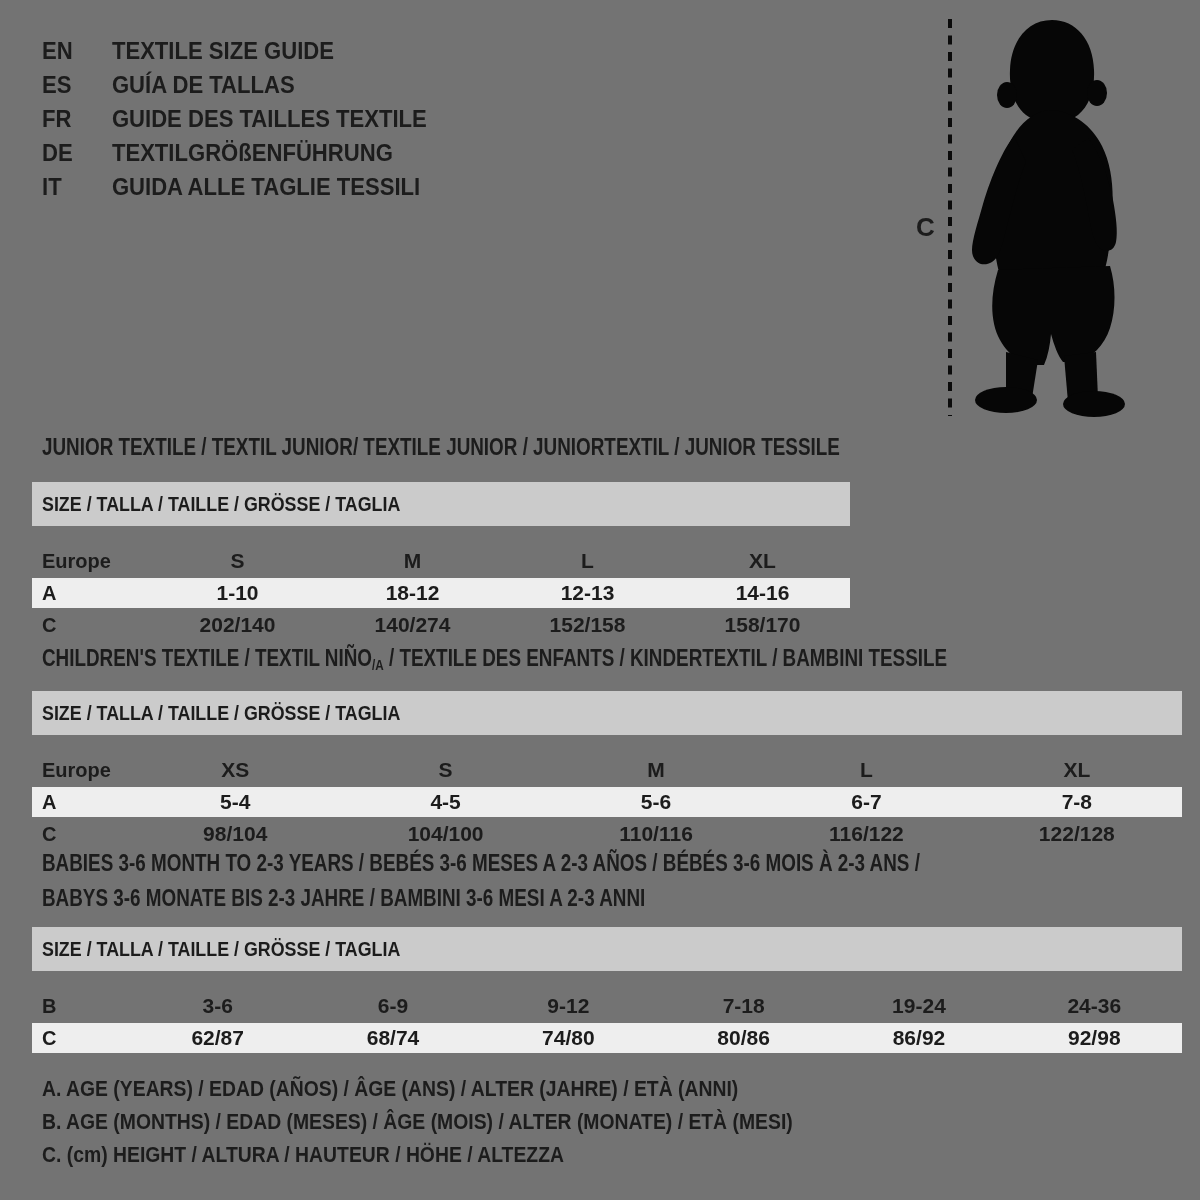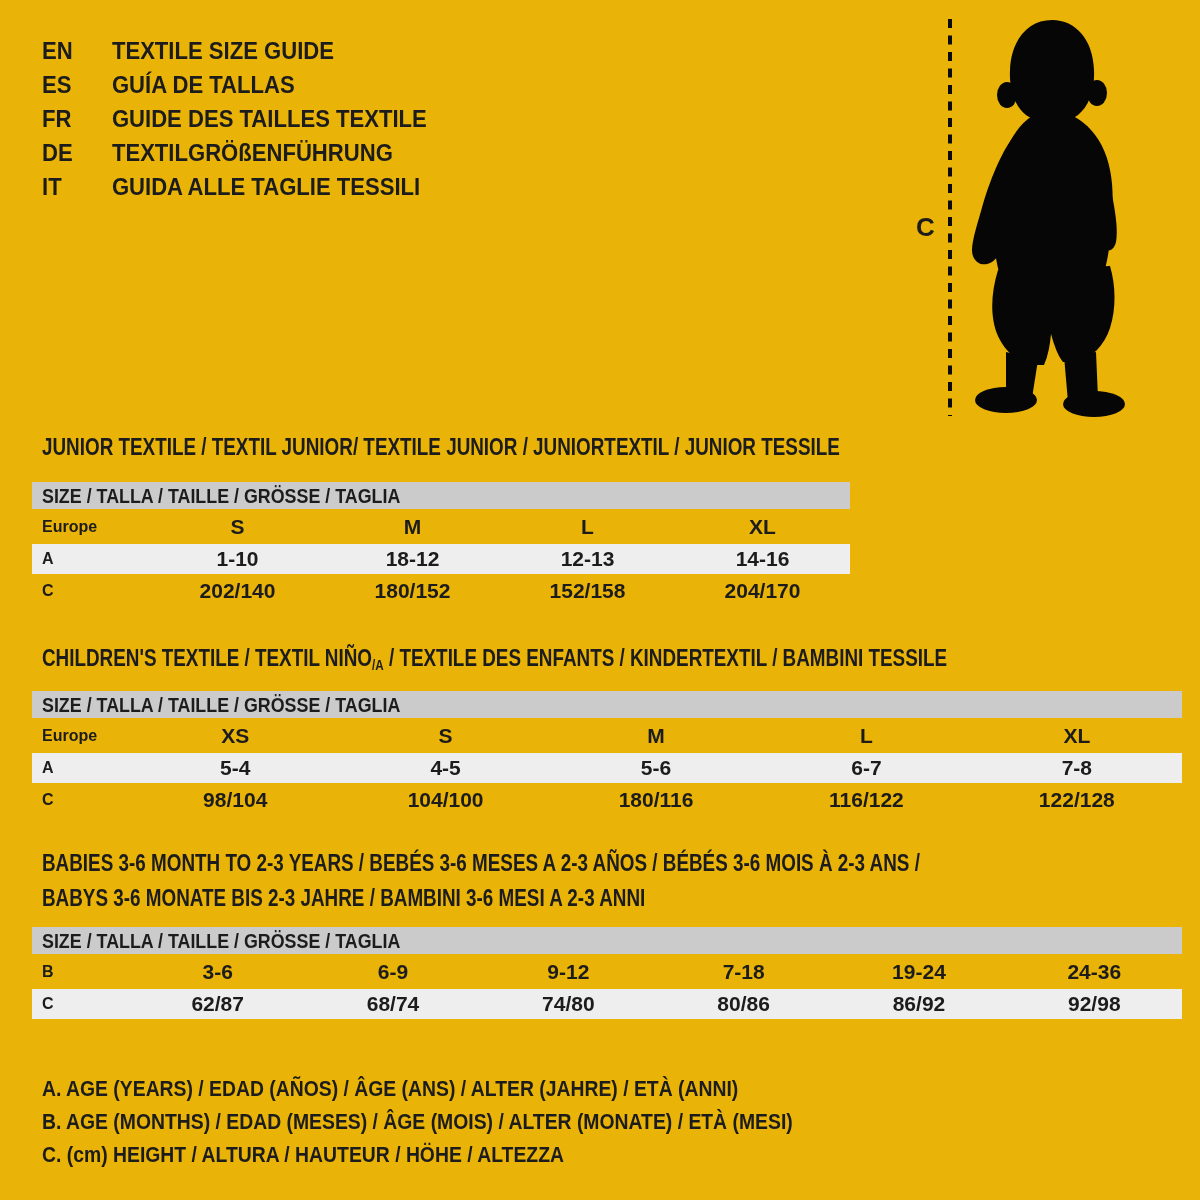--- a/index.html
+++ b/index.html
@@ -1,16 +1,16 @@
 <!DOCTYPE html>
 <html style="--table-header-bg: #cbcbcb; --row-stripe-bg: #eeeeee; --text: #1c1c1c; --silhouette: #060606;"><head>
 <meta charset="utf-8">
 <style>
   html,body{margin:0;padding:0;background:#fff;}
-  .page{position:relative;width:1200px;height:1200px;background:#eab308;overflow:hidden;
+  .page{position:relative;width:1200px;height:1200px;background:#737373;overflow:hidden;
         font-family:"Liberation Sans",sans-serif;color:var(--text,#1c1c1c);}
 
   
   .langs{position:absolute;left:42px;top:34px;transform:scaleX(0.92);transform-origin:0 0;}
   .lang-row{display:flex;height:34px;align-items:center;}
   .lang-code{width:76px;font-weight:700;font-size:24px;}
   .lang-title{font-weight:700;font-size:24px;white-space:nowrap;}
 
   
   .measure-label{position:absolute;left:916px;top:212px;font-size:26px;font-weight:700;}
@@ -19,27 +19,27 @@
 
   
   .sec-heading{position:absolute;font-size:23px;font-weight:700;white-space:nowrap;
                transform:scaleX(0.82);transform-origin:0 50%;}
   .sub{font-size:0.62em;position:relative;top:0.28em;}
 
   
   .size-table{position:absolute;left:32px;}
   .t-junior{width:818px;}
   .t-wide{width:1150px;}
-  .bar{height:27px;margin-bottom:3px;background:var(--table-header-bg,#cbcbcb);
+  .bar{height:44px;margin-bottom:20px;background:var(--table-header-bg,#cbcbcb);
        display:flex;align-items:center;padding-left:10px;box-sizing:border-box;}
   .bar span{display:inline-block;transform:scaleX(0.85);transform-origin:0 50%;
             font-size:21px;font-weight:700;white-space:nowrap;}
   .trow{height:30px;margin-bottom:2px;display:flex;align-items:center;}
   .trow.shade{background:var(--row-stripe-bg,#eeeeee);}
-  .tlabel{padding-left:10px;font-weight:700;font-size:16px;box-sizing:border-box;}
+  .tlabel{padding-left:10px;font-weight:700;font-size:20px;box-sizing:border-box;}
   .t-junior .tlabel{width:118px;}
   .t-wide .tlabel{width:98px;}
   .tval{flex:1;text-align:center;font-weight:700;font-size:21px;}
 
   
   .legend{position:absolute;left:42px;top:1072px;transform:scaleX(0.88);transform-origin:0 0;}
   .legend-line{font-size:22px;font-weight:700;white-space:nowrap;line-height:33px;}
 </style>
 </head>
 <body>
@@ -104,23 +104,23 @@
     <div class="trow shade">
       <span class="tlabel">A</span>
       <span class="tval">1-10</span>
       <span class="tval">18-12</span>
       <span class="tval">12-13</span>
       <span class="tval">14-16</span>
     </div>
     <div class="trow">
       <span class="tlabel">C</span>
       <span class="tval">202/140</span>
-      <span class="tval">180/152</span>
+      <span class="tval">140/274</span>
       <span class="tval">152/158</span>
-      <span class="tval">204/170</span>
+      <span class="tval">158/170</span>
     </div>
   </div>
 
   <div class="sec-heading" style="left:42px;top:645px;">
     <span>CHILDREN'S TEXTILE / TEXTIL NIÑO</span><span class="sub">/A</span><span> / TEXTILE DES ENFANTS / KINDERTEXTIL / BAMBINI TESSILE</span>
   </div>
   <div class="size-table t-wide" style="top:691px;">
     <div class="bar">
         <span>SIZE / TALLA / TAILLE / GRÖSSE / TAGLIA</span>
       </div>
@@ -137,21 +137,21 @@
       <span class="tval">5-4</span>
       <span class="tval">4-5</span>
       <span class="tval">5-6</span>
       <span class="tval">6-7</span>
       <span class="tval">7-8</span>
     </div>
     <div class="trow">
       <span class="tlabel">C</span>
       <span class="tval">98/104</span>
       <span class="tval">104/100</span>
-      <span class="tval">180/116</span>
+      <span class="tval">110/116</span>
       <span class="tval">116/122</span>
       <span class="tval">122/128</span>
     </div>
   </div>
 
   <div class="sec-heading" style="left:42px;top:846px;line-height:35px;transform-origin:0 0;">
     <div>BABIES 3-6 MONTH TO 2-3 YEARS / BEBÉS 3-6 MESES A 2-3 AÑOS / BÉBÉS 3-6 MOIS À 2-3 ANS /</div>
     <div>BABYS 3-6 MONATE BIS 2-3 JAHRE / BAMBINI 3-6 MESI A 2-3 ANNI</div>
   </div>
   <div class="size-table t-wide" style="top:927px;">

